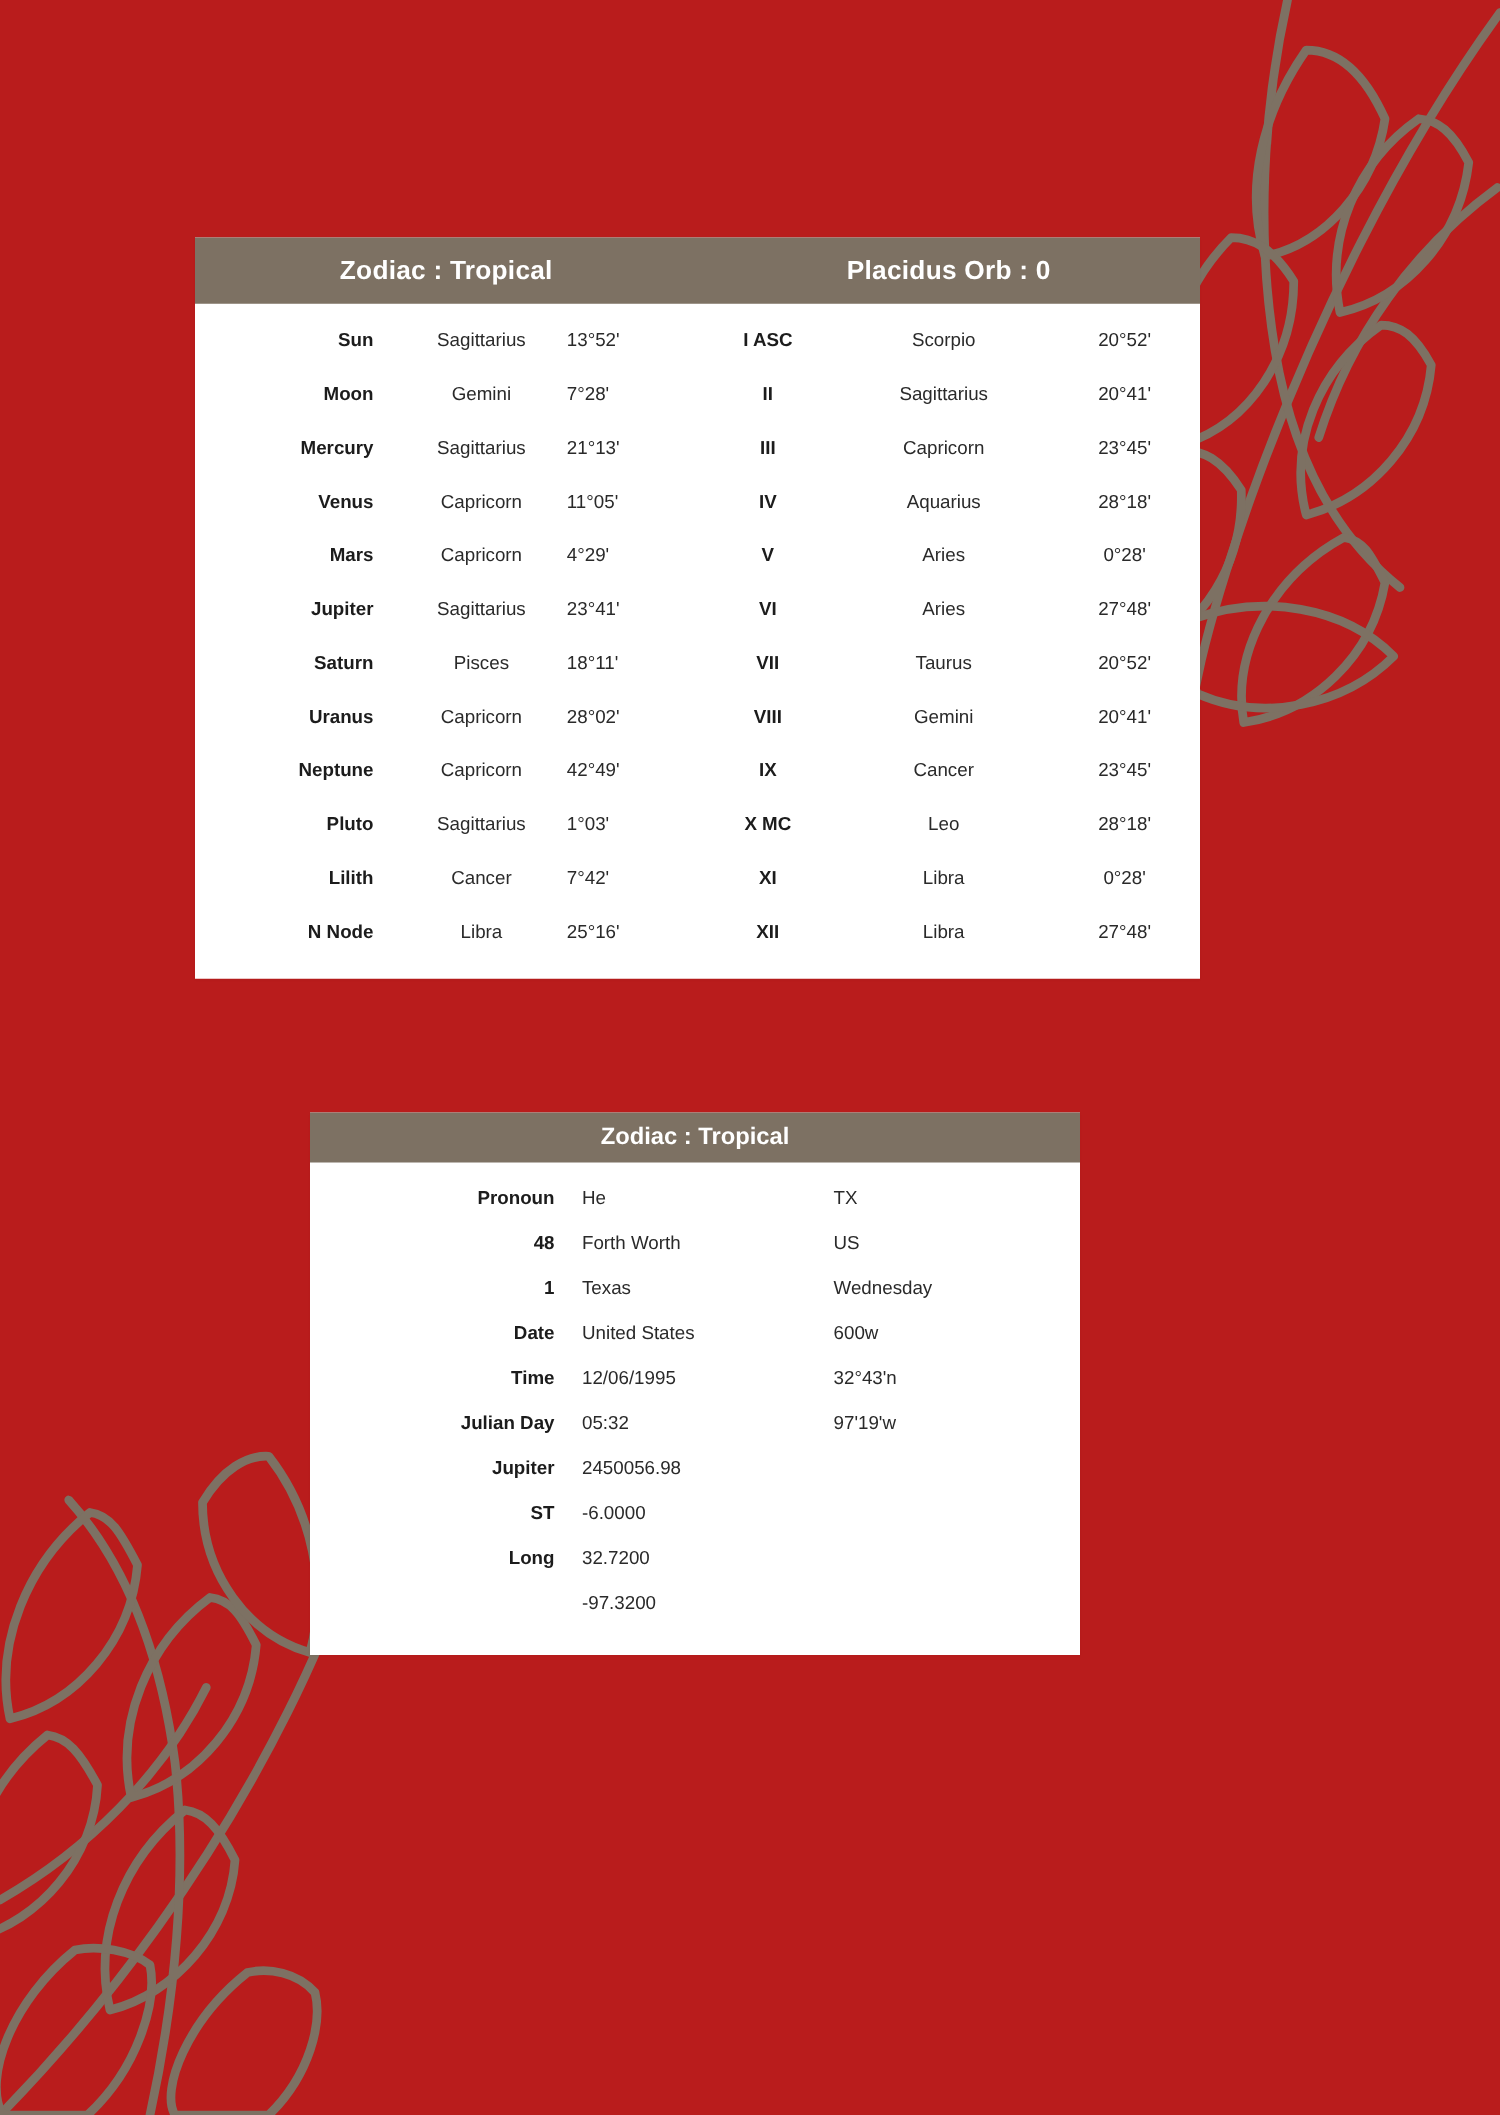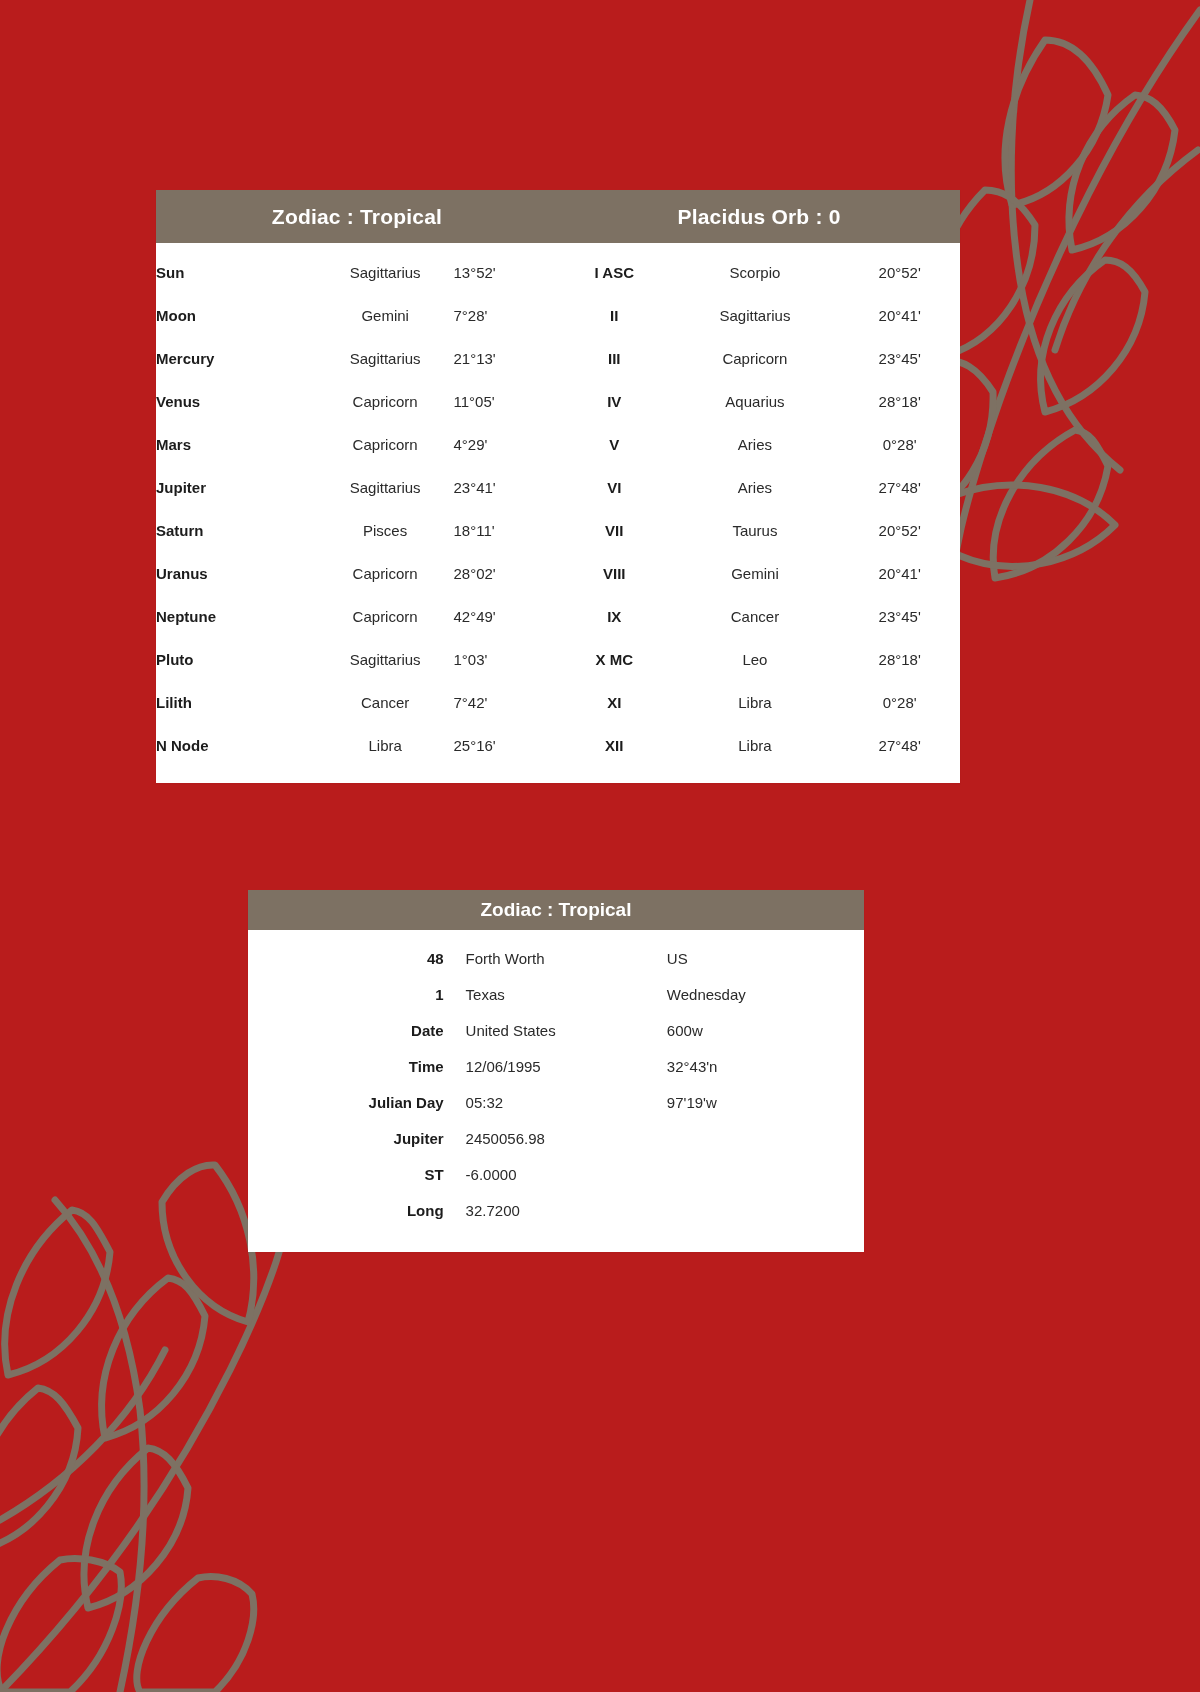--- a/index.html
+++ b/index.html
@@ -58,20 +58,21 @@
   .chart-col {
     flex: 1 1 50%;
   }
   .chart-row {
     display: flex;
     align-items: center;
     height: 43px;
   }
   .c-name {
     flex: 0 0 40%;
+    text-align: right;
     padding-right: 18px;
     font-size: 15px;
     font-weight: bold;
     color: #1c1c1c;
   }
   .c-sign {
     flex: 0 0 34%;
     text-align: center;
     font-size: 15px;
     color: #2a2a2a;
@@ -307,20 +308,25 @@
           <div class="c-deg">27°48'</div>
         </div>
       </div>
     </div>
   </div>
 
   <div class="info-card">
     <div class="info-header">Zodiac : Tropical</div>
     <div class="info-body">
       <div class="info-row">
+        <div class="i-label">Pronoun</div>
+        <div class="i-val1">He</div>
+        <div class="i-val2">TX</div>
+      </div>
+      <div class="info-row">
         <div class="i-label">48</div>
         <div class="i-val1">Forth Worth</div>
         <div class="i-val2">US</div>
       </div>
       <div class="info-row">
         <div class="i-label">1</div>
         <div class="i-val1">Texas</div>
         <div class="i-val2">Wednesday</div>
       </div>
       <div class="info-row">
@@ -346,16 +352,21 @@
       <div class="info-row">
         <div class="i-label">ST</div>
         <div class="i-val1">-6.0000</div>
         <div class="i-val2"></div>
       </div>
       <div class="info-row">
         <div class="i-label">Long</div>
         <div class="i-val1">32.7200</div>
         <div class="i-val2"></div>
       </div>
+      <div class="info-row">
+        <div class="i-label"></div>
+        <div class="i-val1">-97.3200</div>
+        <div class="i-val2"></div>
+      </div>
     </div>
   </div>
 
 </div>
 
 </body></html>

